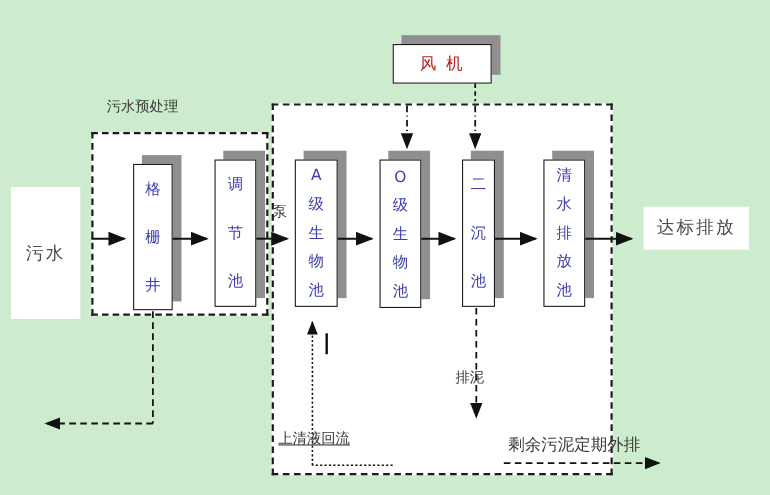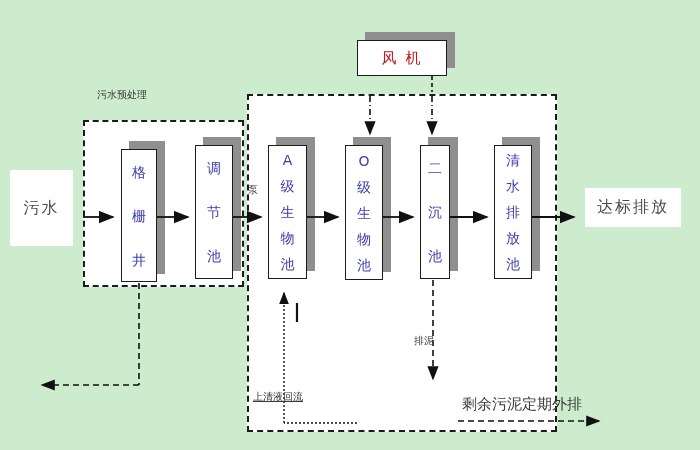--- a/index.html
+++ b/index.html
@@ -18,21 +18,21 @@
   }
   .pretreat-box{left:83px;top:120px;width:161px;height:167px;}
   .main-box{left:247px;top:94px;width:310px;height:338px;}
 
   
   .plain-box{
     position:absolute;background:#ffffff;z-index:2;
     display:flex;align-items:center;justify-content:center;
     color:#4a4a55;
   }
-  .influent-box{left:10px;top:170px;width:63px;height:76px;font-size:16px;letter-spacing:2px;}
+  .influent-box{left:10px;top:170px;width:63px;height:120px;font-size:16px;letter-spacing:2px;}
   .effluent-box{left:585px;top:188px;width:96px;height:39px;font-size:16px;letter-spacing:2px;}
 
   
   .shadowed{
     position:absolute;background:#ffffff;border:1px solid #1c1c1c;
     box-sizing:border-box;z-index:2;
     box-shadow:8px -8px 0 #8f8f8f;
     display:flex;align-items:center;justify-content:center;
   }
   .fan-box{left:357px;top:40px;width:90px;height:36px;font-size:15px;color:#b91c1c;letter-spacing:2px;}
@@ -47,21 +47,21 @@
   .t5{line-height:26px;}
   .tank-grid{left:121px;top:149px;width:36px;height:133px;}
   .tank-reg{left:195px;top:145px;width:38px;height:134px;}
   .tank-a{left:268px;top:145px;width:39px;height:134px;}
   .tank-o{left:345px;top:145px;width:38px;height:135px;}
   .tank-clar{left:420px;top:145px;width:30px;height:134px;}
   .tank-clear{left:494px;top:145px;width:38px;height:134px;}
 
   
   .note{
-    position:absolute;z-index:4;font-size:10px;color:#383838;white-space:nowrap;
+    position:absolute;z-index:4;font-size:13px;color:#383838;white-space:nowrap;
   }
   .pretreat-label{left:97px;top:88px;}
   .pump-label{left:248px;top:183px;}
   .sludge-label{left:414px;top:334px;}
   .debris-label{left:33px;top:366px;}
   .supernatant-label{left:253px;top:390px;text-decoration:underline;}
   .surplus-label{left:462px;top:395px;font-size:15px;}
 
   .lines{position:absolute;left:0;top:0;z-index:3;pointer-events:none;}
 </style>

